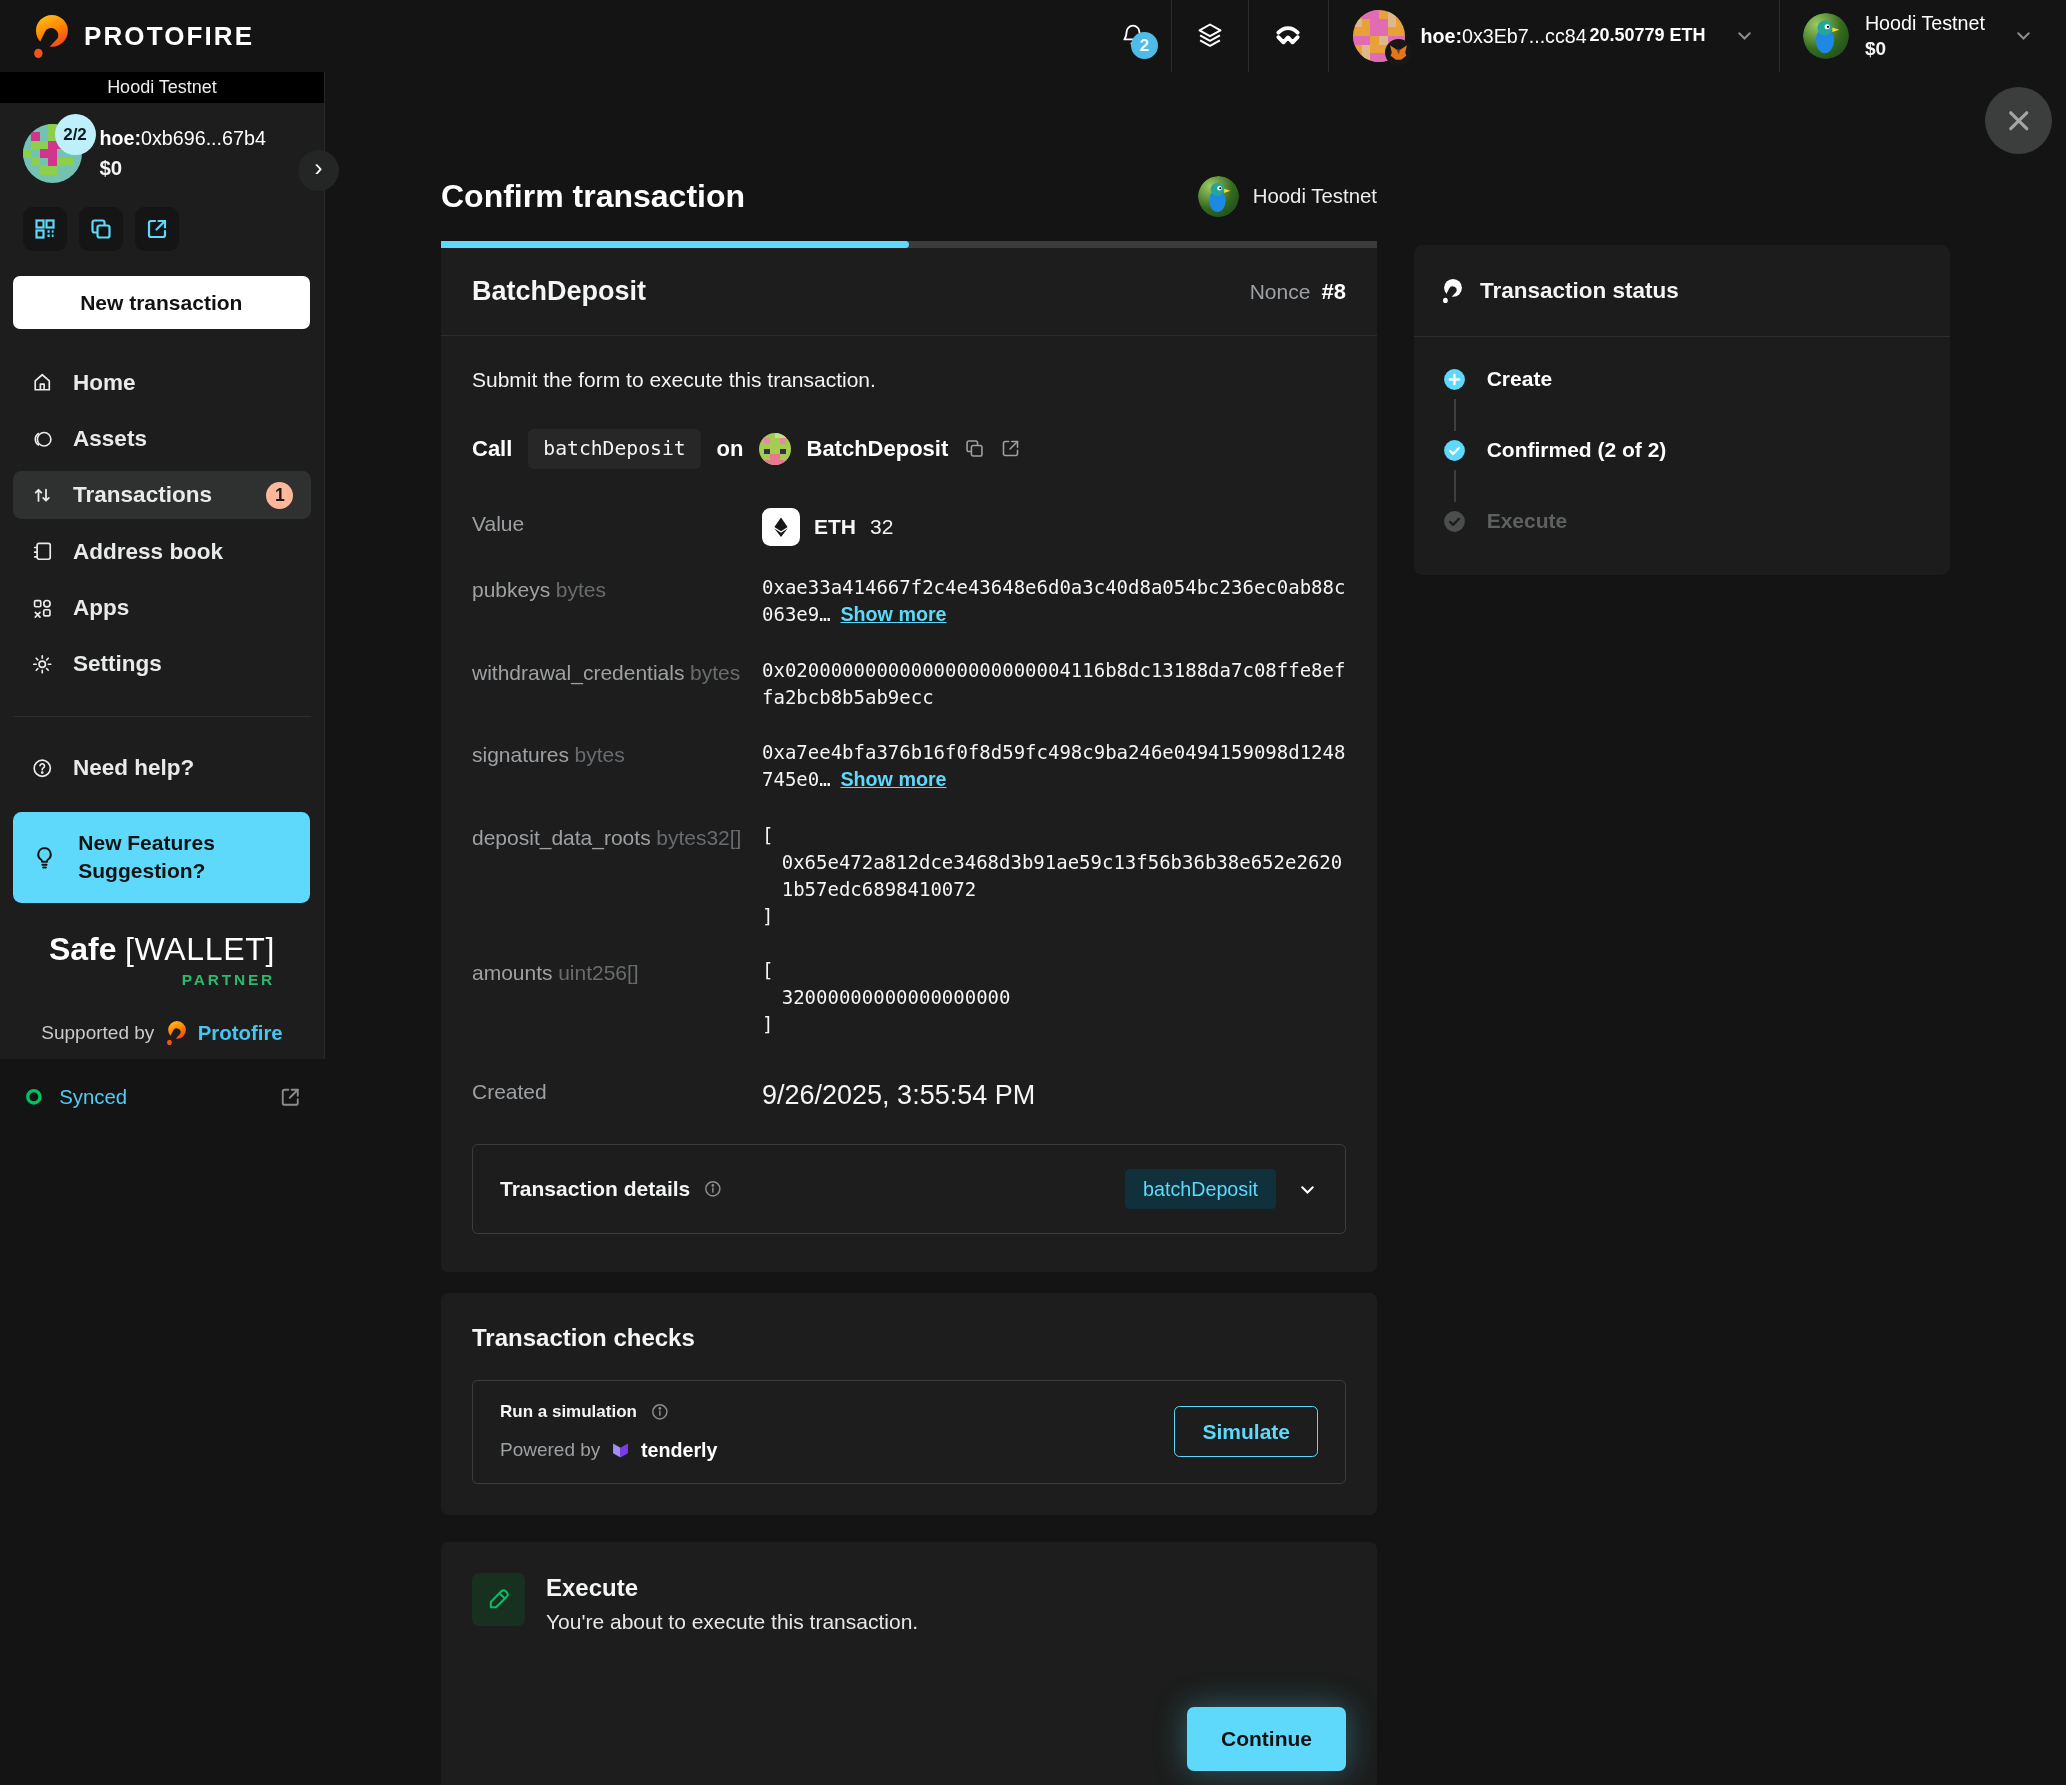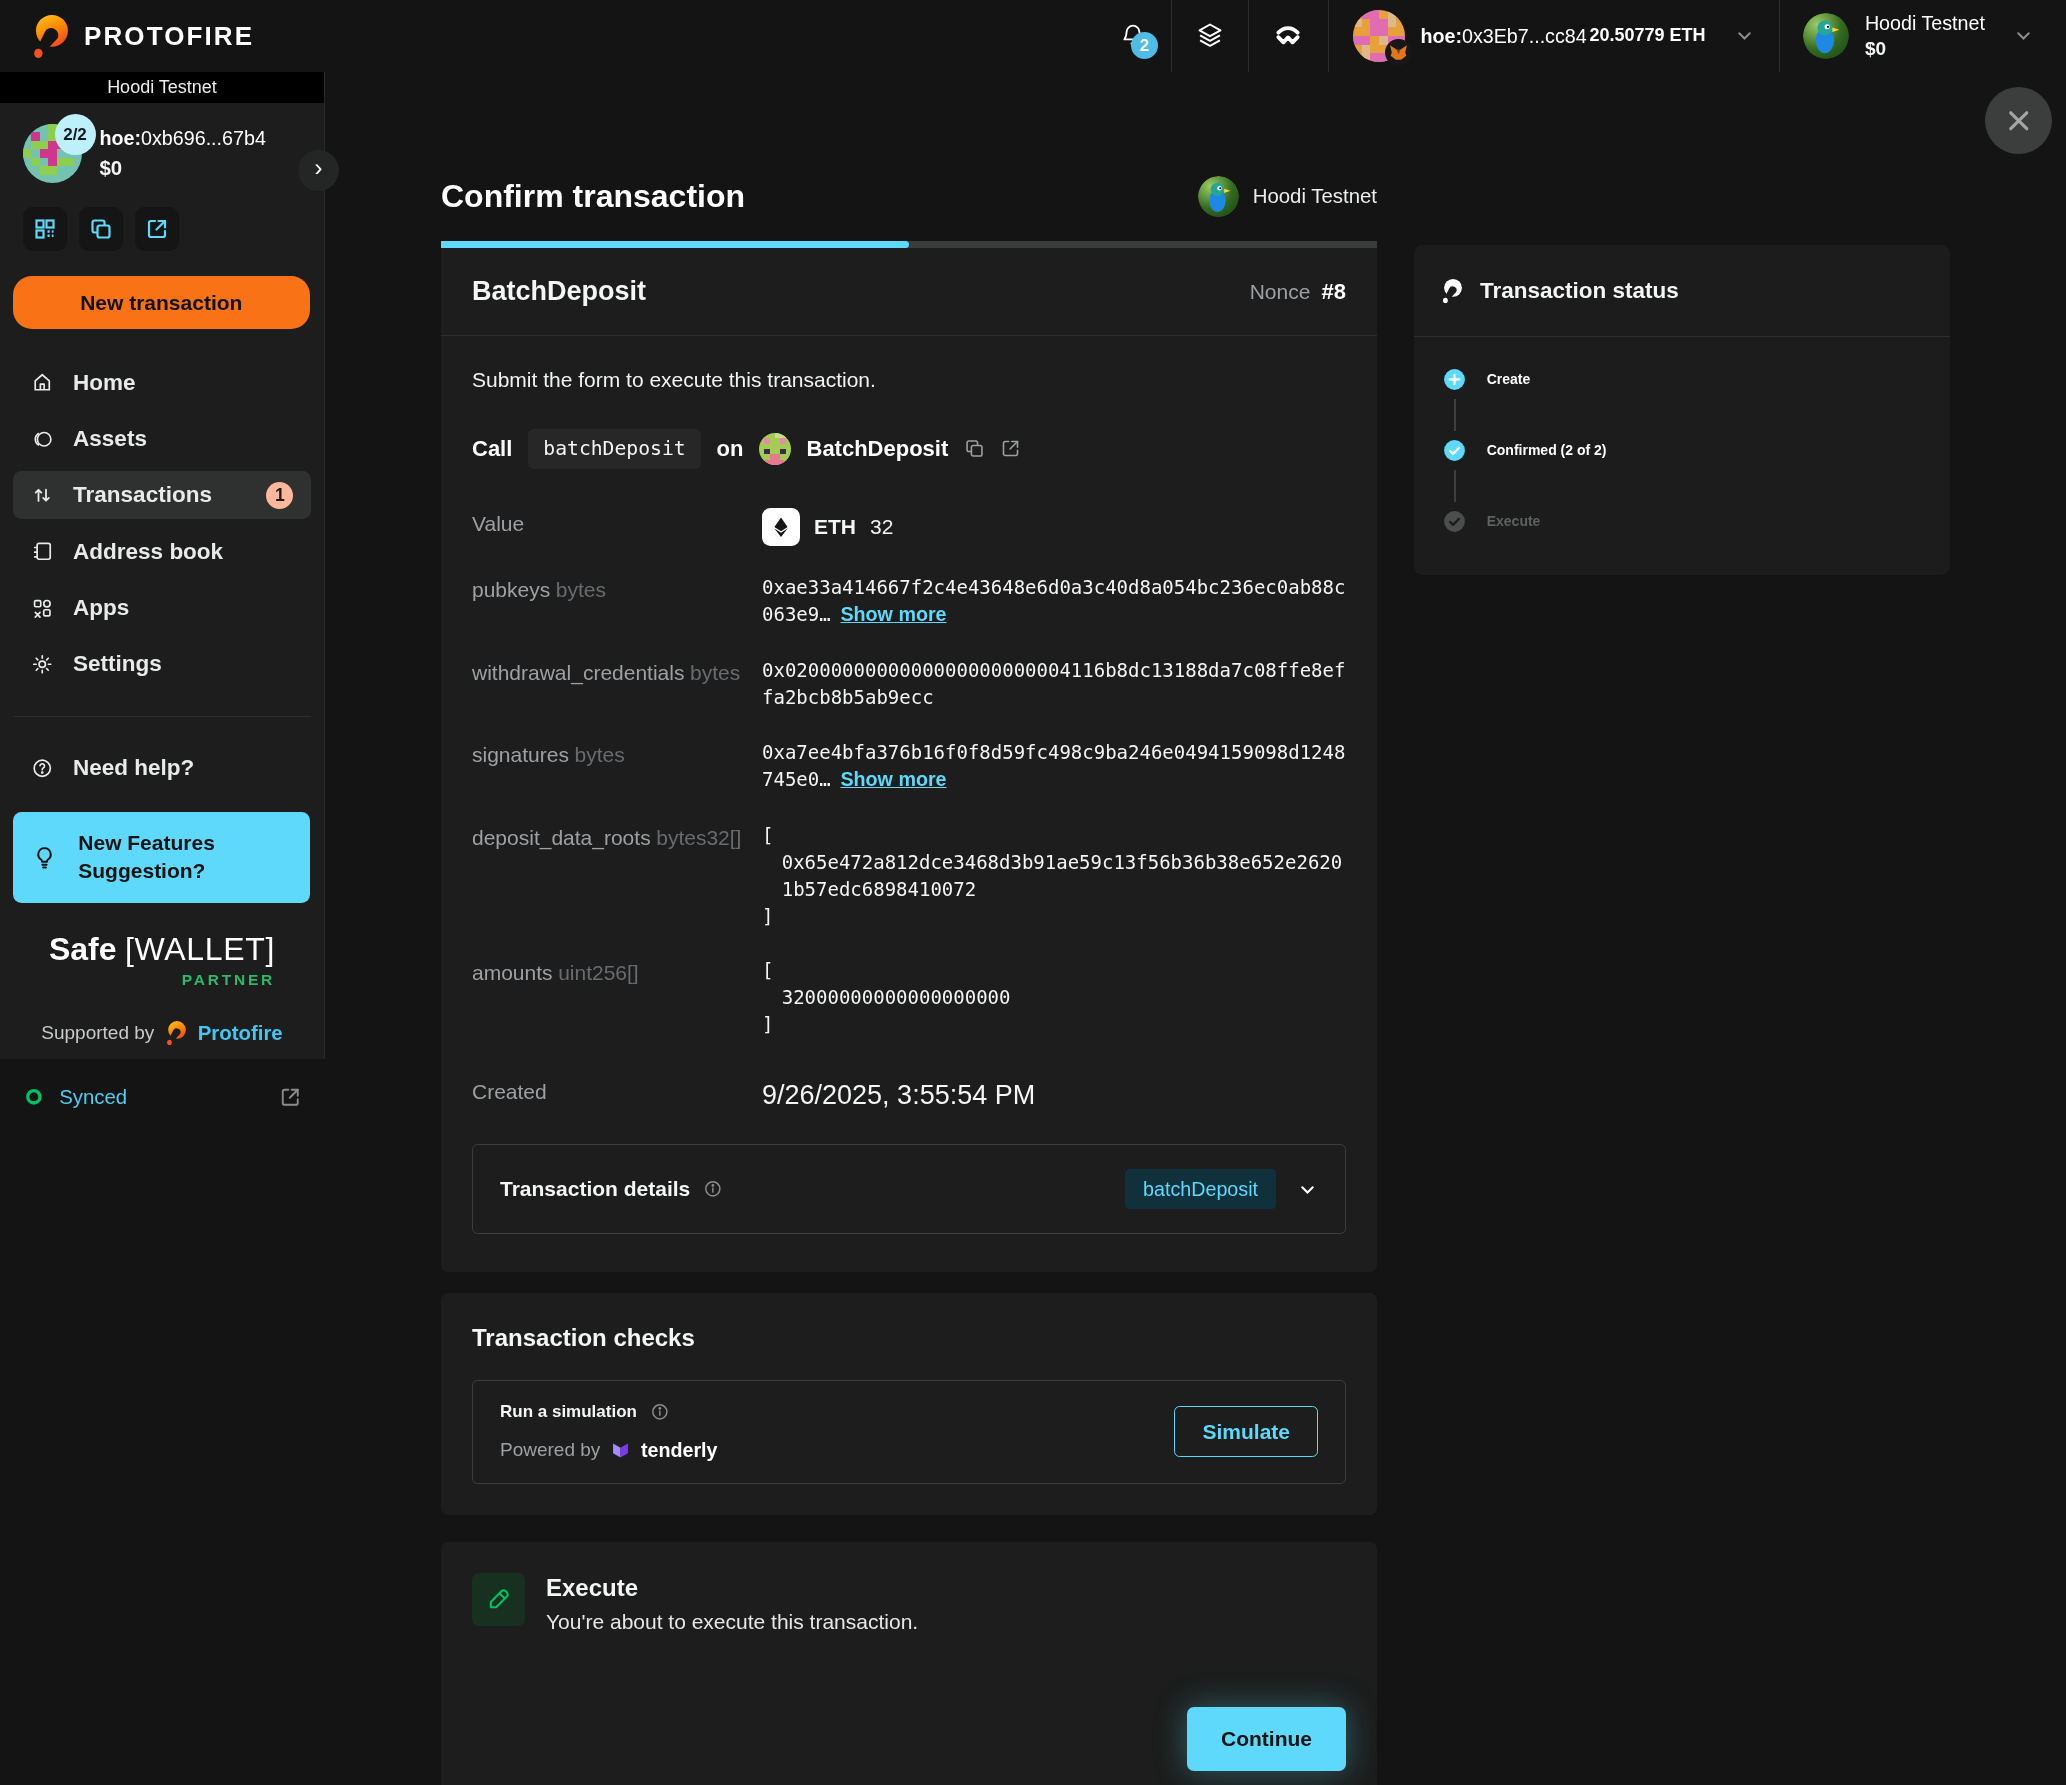--- a/index.html
+++ b/index.html
@@ -53,21 +53,21 @@
   .thr-badge { position:absolute; top:-9.8px; right:-14px; width:41px; height:41px; border-radius:50%;
     background:#BDF0FB; color:#0E1A1D; font-size:17px; font-weight:700;
     display:flex; align-items:center; justify-content:center; }
   .safe-name { font-size:19.7px; color:#fff; margin-top:2.8px; }
   .safe-name b { font-weight:700; }
   .safe-bal { font-size:20.4px; font-weight:700; margin-top:7px; }
   .side-actions { display:flex; gap:12px; padding:24px 0 0 22.5px; }
   .sq-btn { width:44px; height:44px; background:#141514; border-radius:9.8px;
     display:flex; align-items:center; justify-content:center; cursor:pointer; }
   .new-tx {
-    margin:25px 14px 0 12.6px; height:53px; background:#f97316; border-radius:19px;
+    margin:25px 14px 0 12.6px; height:53px; background:#ffffff; border-radius:7px;
     display:flex; align-items:center; justify-content:center;
     font-size:21px; font-weight:700; color:#101312; cursor:pointer;
   }
   .nav { margin-top:29.5px; display:flex; flex-direction:column; gap:8.4px; }
   .nav-item {
     margin:0 12.6px; padding:0 18px; height:48px; border-radius:8.4px;
     display:flex; align-items:center; gap:20px; font-size:22.5px; font-weight:600; color:#E9EAEA; cursor:pointer;
   }
   .nav-item.active { background:#2F3130; }
   .nav-badge { margin-left:auto; width:27px; height:27px; border-radius:50%;
@@ -168,21 +168,21 @@
   .continue-btn { background:#5FD9FB; color:#101312; font-size:21px; font-weight:700;
     border:none; border-radius:7px; padding:19.7px 34px; cursor:pointer;
     box-shadow:0 0 32px rgba(95,217,251,.35); font-family:"Liberation Sans", sans-serif; }
 
   
   .status { position:absolute; left:1414px; top:245px; width:536px; background:#1B1C1B; border-radius:8.4px; }
   .status-head { padding:32px 28px; display:flex; align-items:center; gap:17px; border-bottom:0.7px solid #2C2D2C; }
   .status-title { font-size:22.5px; font-weight:700; }
   .steps { padding:29.5px 28px 41px 28px; }
   .step { display:flex; align-items:center; gap:19.7px; }
-  .step-label { font-size:14px; font-weight:700; color:#fff; }
+  .step-label { font-size:21px; font-weight:700; color:#fff; }
   .step.pending .step-label { color:#5E6160; }
   .connector { width:2.1px; height:32px; background:#3E403F; margin:7px 0 7px 12px; }
 </style>
 </head>
 <body>
 
 <div class="topbar">
   <div class="brand">
     <span>
       <svg width="38" height="45" viewBox="0 0 40 48">

